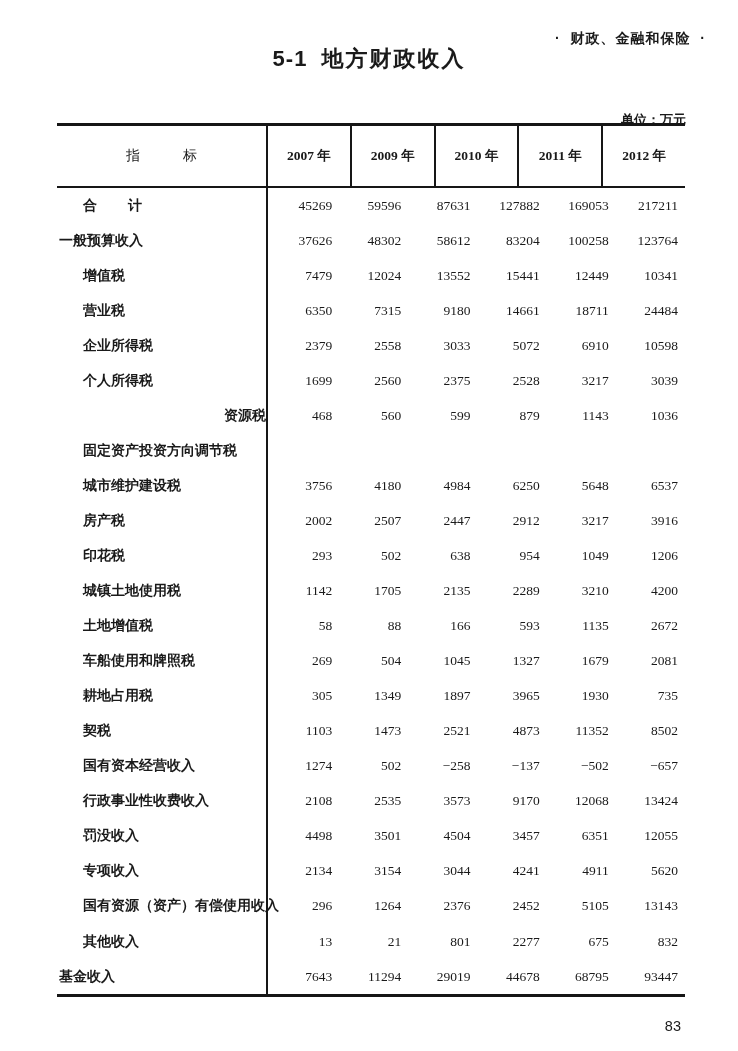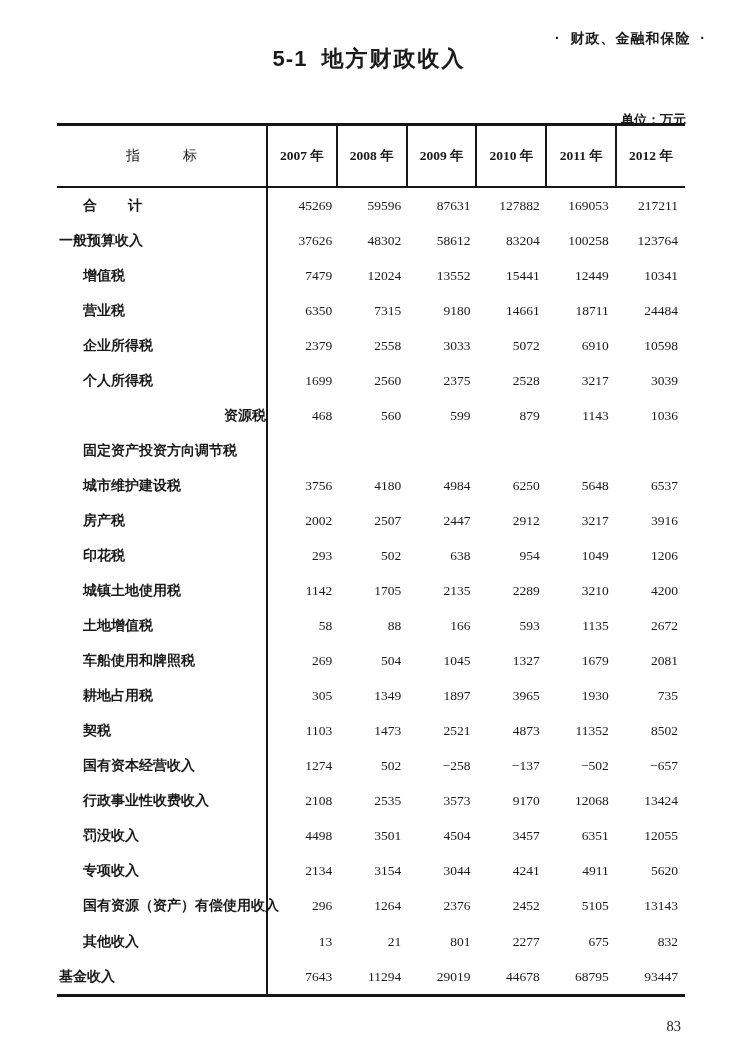--- a/index.html
+++ b/index.html
@@ -63,42 +63,41 @@
   }
   .val-cell {
     flex: 1; box-sizing: border-box;
     text-align: right; padding-right: 3px;
     font-family: "Liberation Serif", "DejaVu Serif", serif;
     font-size: 13.5px;
   }
   .val-cell:last-child { padding-right: 7px; }
   .page-number {
     position: absolute; right: 57px; top: 1018px;
-    font-family: Liberation Serif, serif;
+    font-family: Liberation Sans, sans-serif;
     font-size: 14.5px;
   }
 </style>
 </head>
 <body>
 
 <div class="page">
 
   <div class="corner-header">·  财政、金融和保险  ·</div>
 
   <div class="doc-title">
     <span class="title-number">5-1</span><span>地方财政收入</span>
   </div>
 
   <div class="unit-label">单位：万元</div>
 
   <div class="stat-table">
     <div class="t-header">
       <div class="h-indicator">指           标</div>
       <div class="h-year">2007 年</div>
-      <div class="h-year">2008 年</div>
       <div class="h-year">2009 年</div>
       <div class="h-year">2010 年</div>
       <div class="h-year">2011 年</div>
       <div class="h-year">2012 年</div>
     </div>
     <div class="t-body">
         <div class="t-row">
     <div class="row-label" style="padding-left: 26px;">合        计</div>
   <div class="val-cell">45269</div>
           <div class="val-cell">59596</div>

